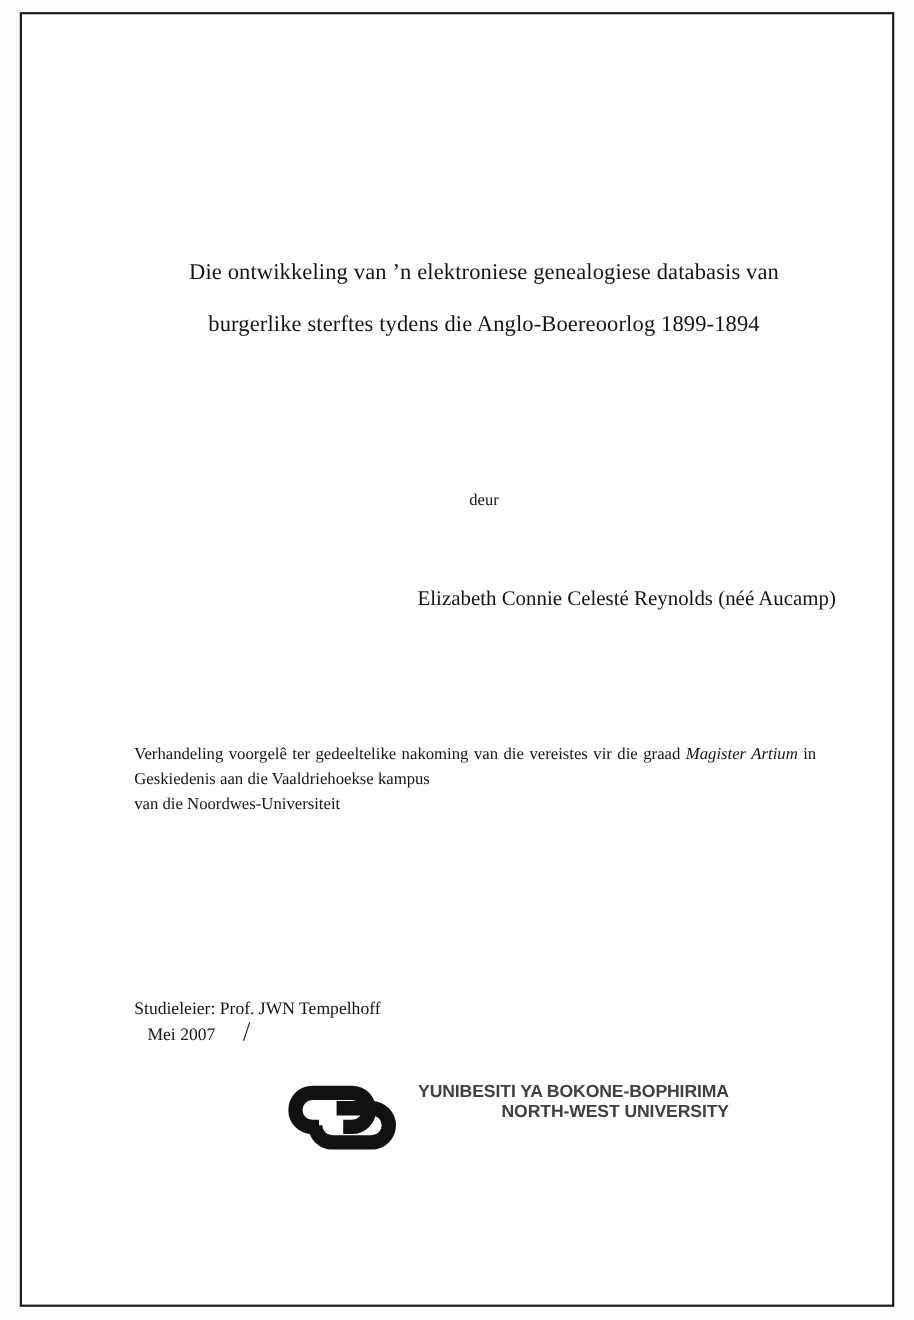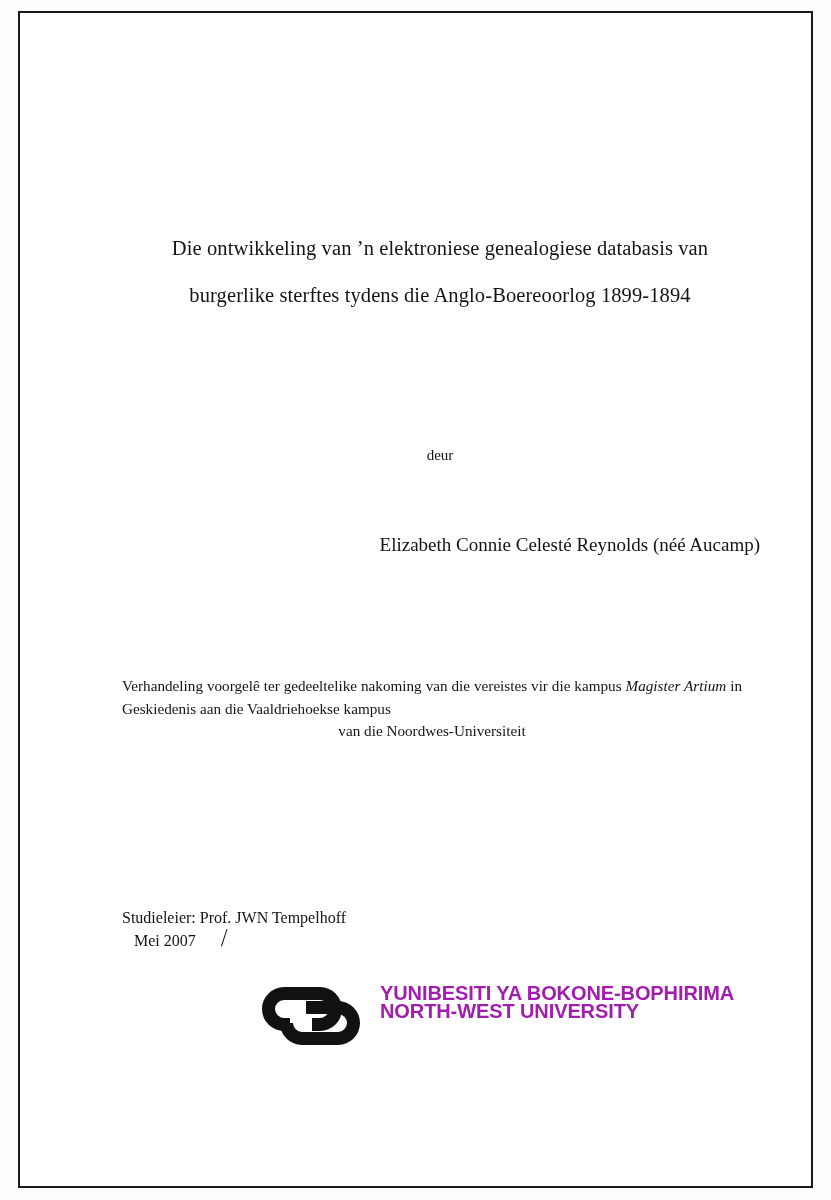--- a/index.html
+++ b/index.html
@@ -72,21 +72,21 @@
   .abstract {
     position: absolute;
     top: 662px;
     left: 2px;
     width: 620px;
     font-size: 15.2px;
     line-height: 22.5px;
     text-align: justify;
   }
   .abstract .l3 {
-    text-align: center;
+    text-align: left;
   }
   .abstract i {
     font-style: italic;
   }
   .supervisor {
     position: absolute;
     top: 893px;
     left: 2px;
     width: 620px;
     font-size: 16px;
@@ -120,46 +120,47 @@
     left: 0;
     top: 5px;
     width: 112px;
     height: 70px;
   }
   .logo-text {
     position: absolute;
     left: 118px;
     top: 8px;
     font-family: "Liberation Sans", sans-serif;
-    font-size: 20px;
+    font-size: 16px;
     line-height: 18px;
     font-weight: 700;
     letter-spacing: -0.1px;
-    color: #a21caf;
+    color: #404040;
     white-space: nowrap;
+    text-align: right;
   }
 </style>
 </head>
 <body>
 
 <div class="page">
   <div class="scan-frame">
     <div class="content">
 
       <div class="title">
         <span class="line1">Die ontwikkeling van ’n elektroniese genealogiese databasis van</span>
         <span class="line2">burgerlike sterftes tydens die Anglo-Boereoorlog 1899-1894</span>
       </div>
 
       <div class="deur">deur</div>
 
       <div class="author">Elizabeth Connie Celesté Reynolds (néé Aucamp)</div>
 
       <div class="abstract">
-        <span>Verhandeling voorgelê ter gedeeltelike nakoming van die vereistes vir die kampus </span><i>Magister Artium</i><span> in Geskiedenis aan die Vaaldriehoekse kampus</span>
+        <span>Verhandeling voorgelê ter gedeeltelike nakoming van die vereistes vir die graad </span><i>Magister Artium</i><span> in Geskiedenis aan die Vaaldriehoekse kampus</span>
         <div class="l3">van die Noordwes-Universiteit</div>
       </div>
 
       <div class="supervisor">
         <div>Studieleier: Prof. JWN Tempelhoff</div>
         <div class="date">
           <span>Mei 2007</span>
           <span class="stroke"></span>
         </div>
       </div>

